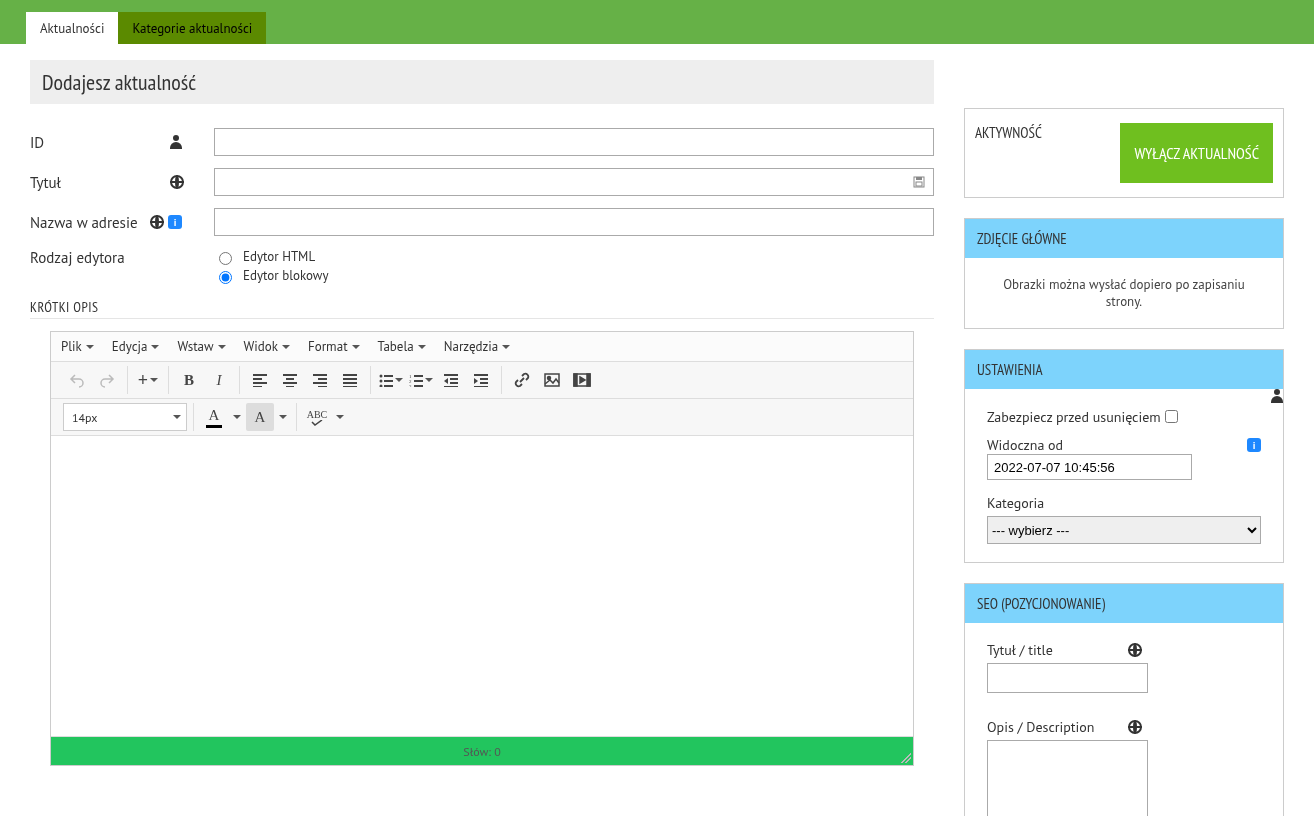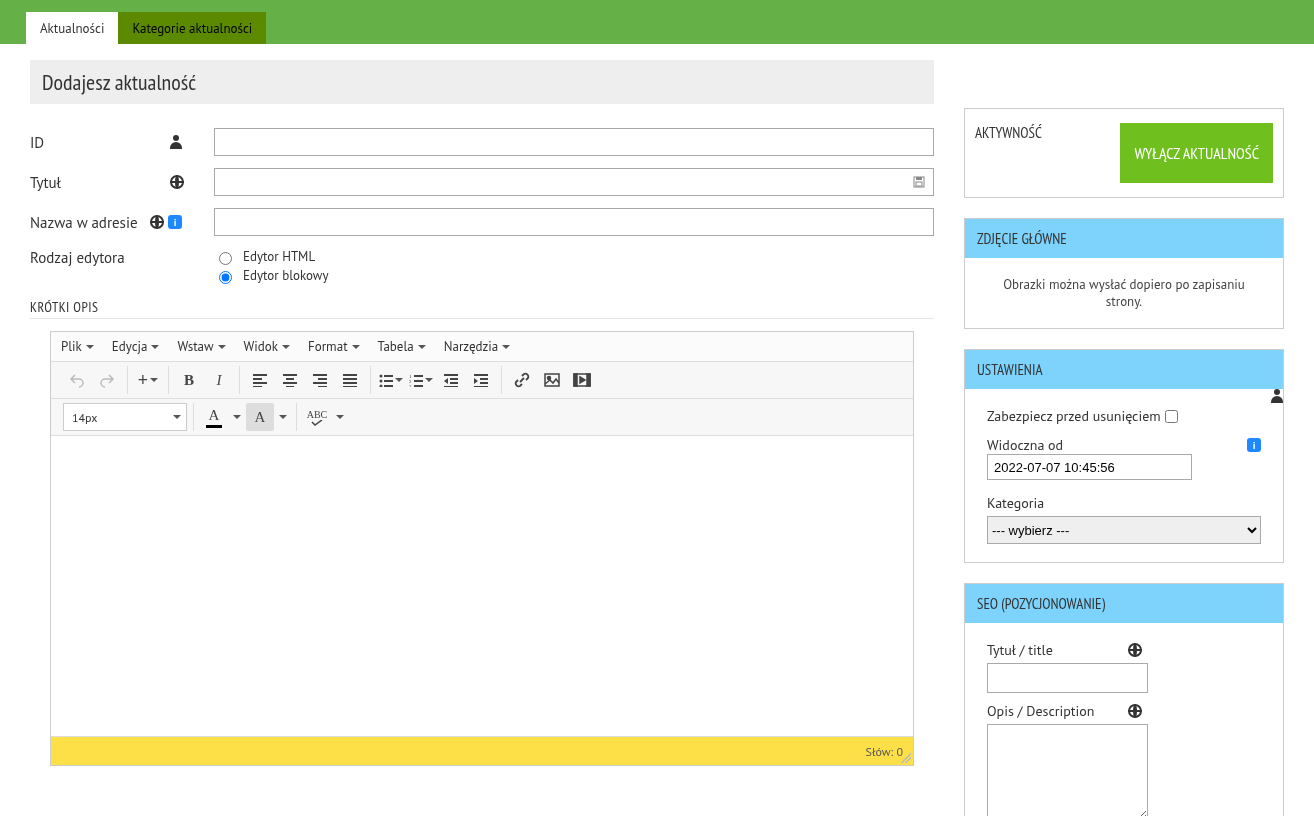--- a/index.html
+++ b/index.html
@@ -24,30 +24,30 @@
 .ed-menuitem{display:flex;align-items:center;gap:4px;cursor:pointer}
 .caret{width:0;height:0;border-left:4px solid transparent;border-right:4px solid transparent;border-top:4px solid #555;display:inline-block}
 .ed-toolbar{display:flex;align-items:center;padding:4px 6px;background:#f7f7f7;border-bottom:1px solid #ddd;flex-wrap:wrap}
 .tb-group{display:flex;align-items:center;gap:2px;padding:0 6px;border-right:1px solid #ddd}
 .tb-group:last-child{border-right:none}
 .tb-btn{width:28px;height:28px;display:flex;align-items:center;justify-content:center;cursor:pointer;font-family:Georgia,serif;font-size:15px;color:#444}
 .tb-btn svg{display:block}
 .tb-sel{height:26px;border:1px solid #ccc;background:#fff;font-size:12px;display:flex;align-items:center;padding:0 18px 0 8px;position:relative;cursor:pointer}
 .tb-sel .caret{position:absolute;right:5px;top:11px}
 .ed-body{background:#fff;height:300px;border-bottom:1px solid #ddd}
-.ed-status{display:flex;justify-content:flex-end;align-items:center;height:28px;padding:0 10px;font-size:12px;color:#555;background:#fde047;position:relative}
+.ed-status{display:flex;justify-content:center;align-items:center;height:28px;padding:0 10px;font-size:12px;color:#555;background:#22c55e;position:relative}
 .resize-grip{position:absolute;right:2px;bottom:2px;width:10px;height:10px;background:linear-gradient(135deg,transparent 50%, #bbb 50%, #bbb 60%, transparent 60%, transparent 70%, #bbb 70%, #bbb 80%, transparent 80%)}
 .panel{border:1px solid #ccc}
 .panel-head{background:#7dd3fc;padding:10px 12px;font-size:15px;font-family:"PT Sans Narrow",Arial,sans-serif}
 .panel-body{padding:18px 22px}
 .act-row{display:flex;justify-content:space-between;padding:14px 10px}
 .act-label{font-size:15px;font-family:"PT Sans Narrow",Arial,sans-serif}
 .btn-green{background:#6fbf1f;color:#fff;border:none;padding:20px 14px;font-size:16px;font-family:"PT Sans Narrow",Arial,sans-serif;cursor:pointer}
 .note{text-align:center;font-size:13px;color:#444}
-.set-row{display:flex;margin-bottom:10px;font-size:13px;position:relative}
+.set-row{display:flex;align-items:center;margin-bottom:10px;font-size:13px;position:relative}
 .set-label{font-size:14px}
 .set-input{width:100%;height:26px;border:1px solid #aaa;padding:0 6px;font-size:13px;box-sizing:border-box}
 .set-select{width:100%;height:28px;border:1px solid #aaa;font-size:13px}
 .info-badge{background:#1e88ff;color:#fff;font-size:10px;font-weight:bold;border-radius:3px;width:14px;height:14px;display:inline-flex;align-items:center;justify-content:center}
 .seo-label-row{display:flex;justify-content:space-between;align-items:center;margin-bottom:4px}
 .seo-input{width:155px;height:26px;border:1px solid #aaa}
 .seo-textarea{width:155px;height:90px;border:1px solid #aaa;resize:both}
 .person-icon{width:12px;height:14px;position:relative;display:inline-block}
 .person-icon::before{content:"";position:absolute;top:0;left:3px;width:6px;height:6px;border-radius:50%;background:#333}
 .person-icon::after{content:"";position:absolute;bottom:0;left:0;width:12px;height:7px;border-radius:6px 6px 0 0;background:#333}
@@ -354,21 +354,21 @@
           <select class="set-select">
             <option>--- wybierz ---</option>
           </select>
         </div>
       </div>
     </div>
 
     <div class="panel" style="position:relative">
       <div class="panel-head">SEO (POZYCJONOWANIE)</div>
       <div class="panel-body">
-        <div style="width:155px;margin-bottom:9px">
+        <div style="width:155px;margin-bottom:25px">
           <div class="seo-label-row">
             <span class="set-label">Tytuł / title</span>
             <span class="globe-icon"></span>
           </div>
           <input class="seo-input" style="">
         </div>
         <div style="width:155px">
           <div class="seo-label-row">
             <span class="set-label">Opis / Description</span>
             <span class="globe-icon"></span>

